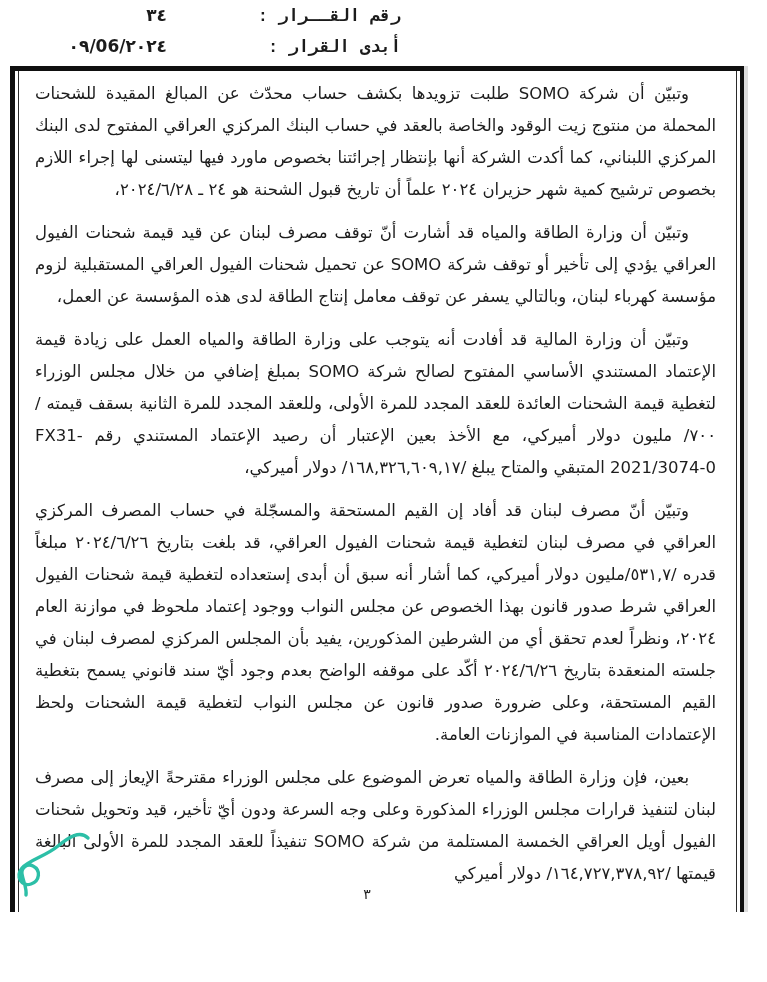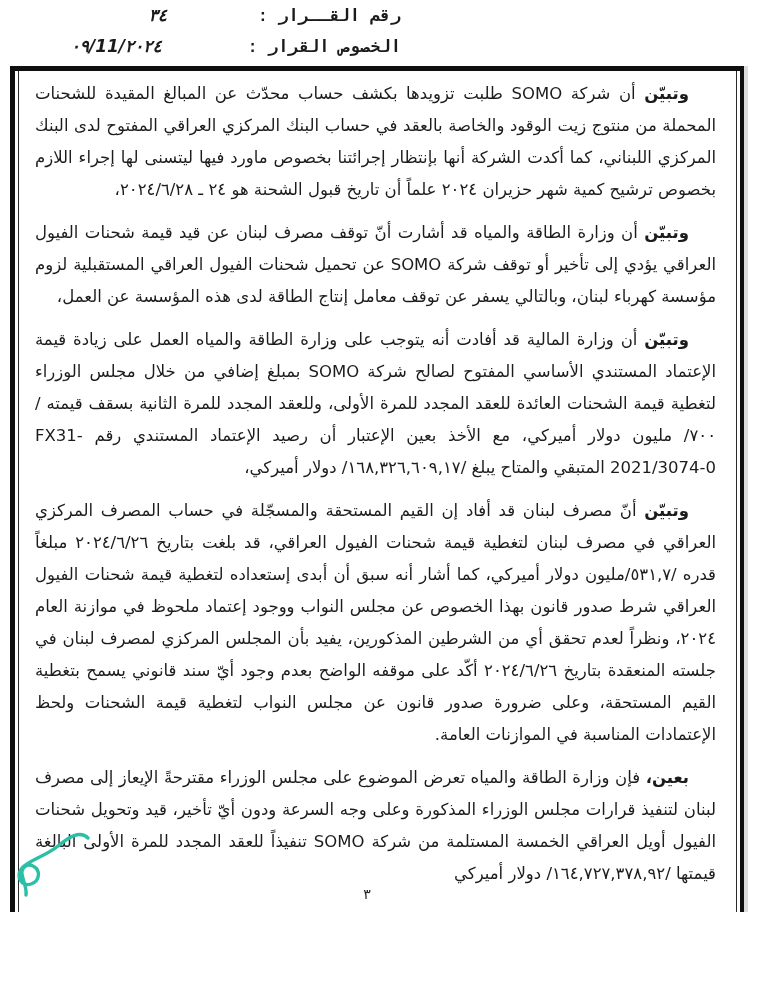--- a/index.html
+++ b/index.html
@@ -16,21 +16,21 @@
   .doc-header {
     position: absolute;
     top: 5px; right: 366px;
     direction: rtl;
     font-weight: bold;
     font-size: 17px;
     white-space: nowrap;
   }
   .hrow { display: flex; align-items: baseline; height: 24px; margin-bottom: 7px; }
   .hlabel { min-width: 148px; font-family: Liberation Mono, monospace; }
-  .hvalue { margin-right: 86px; letter-spacing: 1px; font-style: italic; }
+  .hvalue { margin-right: 86px; letter-spacing: 1px; }
 
   
   .frame {
     position: absolute;
     top: 66px; left: 10px;
     width: 734px; height: 846px;
     box-sizing: border-box;
     border-top: 5px solid #0f0f0f;
     border-left: 5px solid #0f0f0f;
     border-right: 4px solid #0f0f0f;
@@ -50,21 +50,21 @@
 
   
   .body-text p {
     margin: 0 0 11px 0;
     text-align: justify;
     text-indent: 27px;
     font-size: 16.5px;
     line-height: 32px;
     color: #1c1c1c;
   }
-  .lead { font-weight: bold; }
+  .lead { font-weight: normal; }
 
   
   .pen-mark { position: absolute; left: 12px; top: 826px; }
 
   
   .page-number {
     position: absolute;
     top: 886px; left: 350px;
     width: 34px;
     text-align: center;
@@ -74,22 +74,22 @@
 </style>
 </head>
 <body>
 
 <div class="doc-header">
   <div class="hrow">
     <span class="hlabel">رقم القــرار :</span>
     <span class="hvalue">٣٤</span>
   </div>
   <div class="hrow">
-    <span class="hlabel">الخصوص القرار :</span>
-    <span class="hvalue">٢٠٢٤/11/٠٩</span>
+    <span class="hlabel">أبدى القرار :</span>
+    <span class="hvalue">٢٠٢٤/06/٠٩</span>
   </div>
 </div>
 
 <div class="frame">
   <div class="frame-inner body-text">
     <p><span class="lead">وتبيّن</span><span> أن شركة SOMO طلبت تزويدها بكشف حساب محدّث عن المبالغ المقيدة للشحنات المحملة من منتوج زيت الوقود والخاصة بالعقد في حساب البنك المركزي العراقي المفتوح لدى البنك المركزي اللبناني، كما أكدت الشركة أنها بإنتظار إجرائتنا بخصوص ماورد فيها ليتسنى لها إجراء اللازم بخصوص ترشيح كمية شهر حزيران ٢٠٢٤ علماً أن تاريخ قبول الشحنة هو ٢٤ ـ ٢٠٢٤/٦/٢٨،</span></p>
     <p><span class="lead">وتبيّن</span><span> أن وزارة الطاقة والمياه قد أشارت أنّ توقف مصرف لبنان عن قيد قيمة شحنات الفيول العراقي يؤدي إلى تأخير أو توقف شركة SOMO عن تحميل شحنات الفيول العراقي المستقبلية لزوم مؤسسة كهرباء لبنان، وبالتالي يسفر عن توقف معامل إنتاج الطاقة لدى هذه المؤسسة عن العمل،</span></p>
     <p><span class="lead">وتبيّن</span><span> أن وزارة المالية قد أفادت أنه يتوجب على وزارة الطاقة والمياه العمل على زيادة قيمة الإعتماد المستندي الأساسي المفتوح لصالح شركة SOMO بمبلغ إضافي من خلال مجلس الوزراء لتغطية قيمة الشحنات العائدة للعقد المجدد للمرة الأولى، وللعقد المجدد للمرة الثانية بسقف قيمته /٧٠٠/ مليون دولار أميركي، مع الأخذ بعين الإعتبار أن رصيد الإعتماد المستندي رقم ⁦FX31-2021/3074-0⁩ المتبقي والمتاح يبلغ /١٦٨,٣٢٦,٦٠٩,١٧/ دولار أميركي،</span></p>
     <p><span class="lead">وتبيّن</span><span> أنّ مصرف لبنان قد أفاد إن القيم المستحقة والمسجّلة في حساب المصرف المركزي العراقي في مصرف لبنان لتغطية قيمة شحنات الفيول العراقي، قد بلغت بتاريخ ٢٠٢٤/٦/٢٦ مبلغاً قدره /٥٣١,٧/مليون دولار أميركي، كما أشار أنه سبق أن أبدى إستعداده لتغطية قيمة شحنات الفيول العراقي شرط صدور قانون بهذا الخصوص عن مجلس النواب ووجود إعتماد ملحوظ في موازنة العام ٢٠٢٤، ونظراً لعدم تحقق أي من الشرطين المذكورين، يفيد بأن المجلس المركزي لمصرف لبنان في جلسته المنعقدة بتاريخ ٢٠٢٤/٦/٢٦ أكّد على موقفه الواضح بعدم وجود أيّ سند قانوني يسمح بتغطية القيم المستحقة، وعلى ضرورة صدور قانون عن مجلس النواب لتغطية قيمة الشحنات ولحظ الإعتمادات المناسبة في الموازنات العامة.</span></p>
     <p><span class="lead">بعين،</span><span> فإن وزارة الطاقة والمياه تعرض الموضوع على مجلس الوزراء مقترحةً الإيعاز إلى مصرف لبنان لتنفيذ قرارات مجلس الوزراء المذكورة وعلى وجه السرعة ودون أيّ تأخير، قيد وتحويل شحنات الفيول أويل العراقي الخمسة المستلمة من شركة SOMO تنفيذاً للعقد المجدد للمرة الأولى البالغة قيمتها /١٦٤,٧٢٧,٣٧٨,٩٢/ دولار أميركي</span></p>

